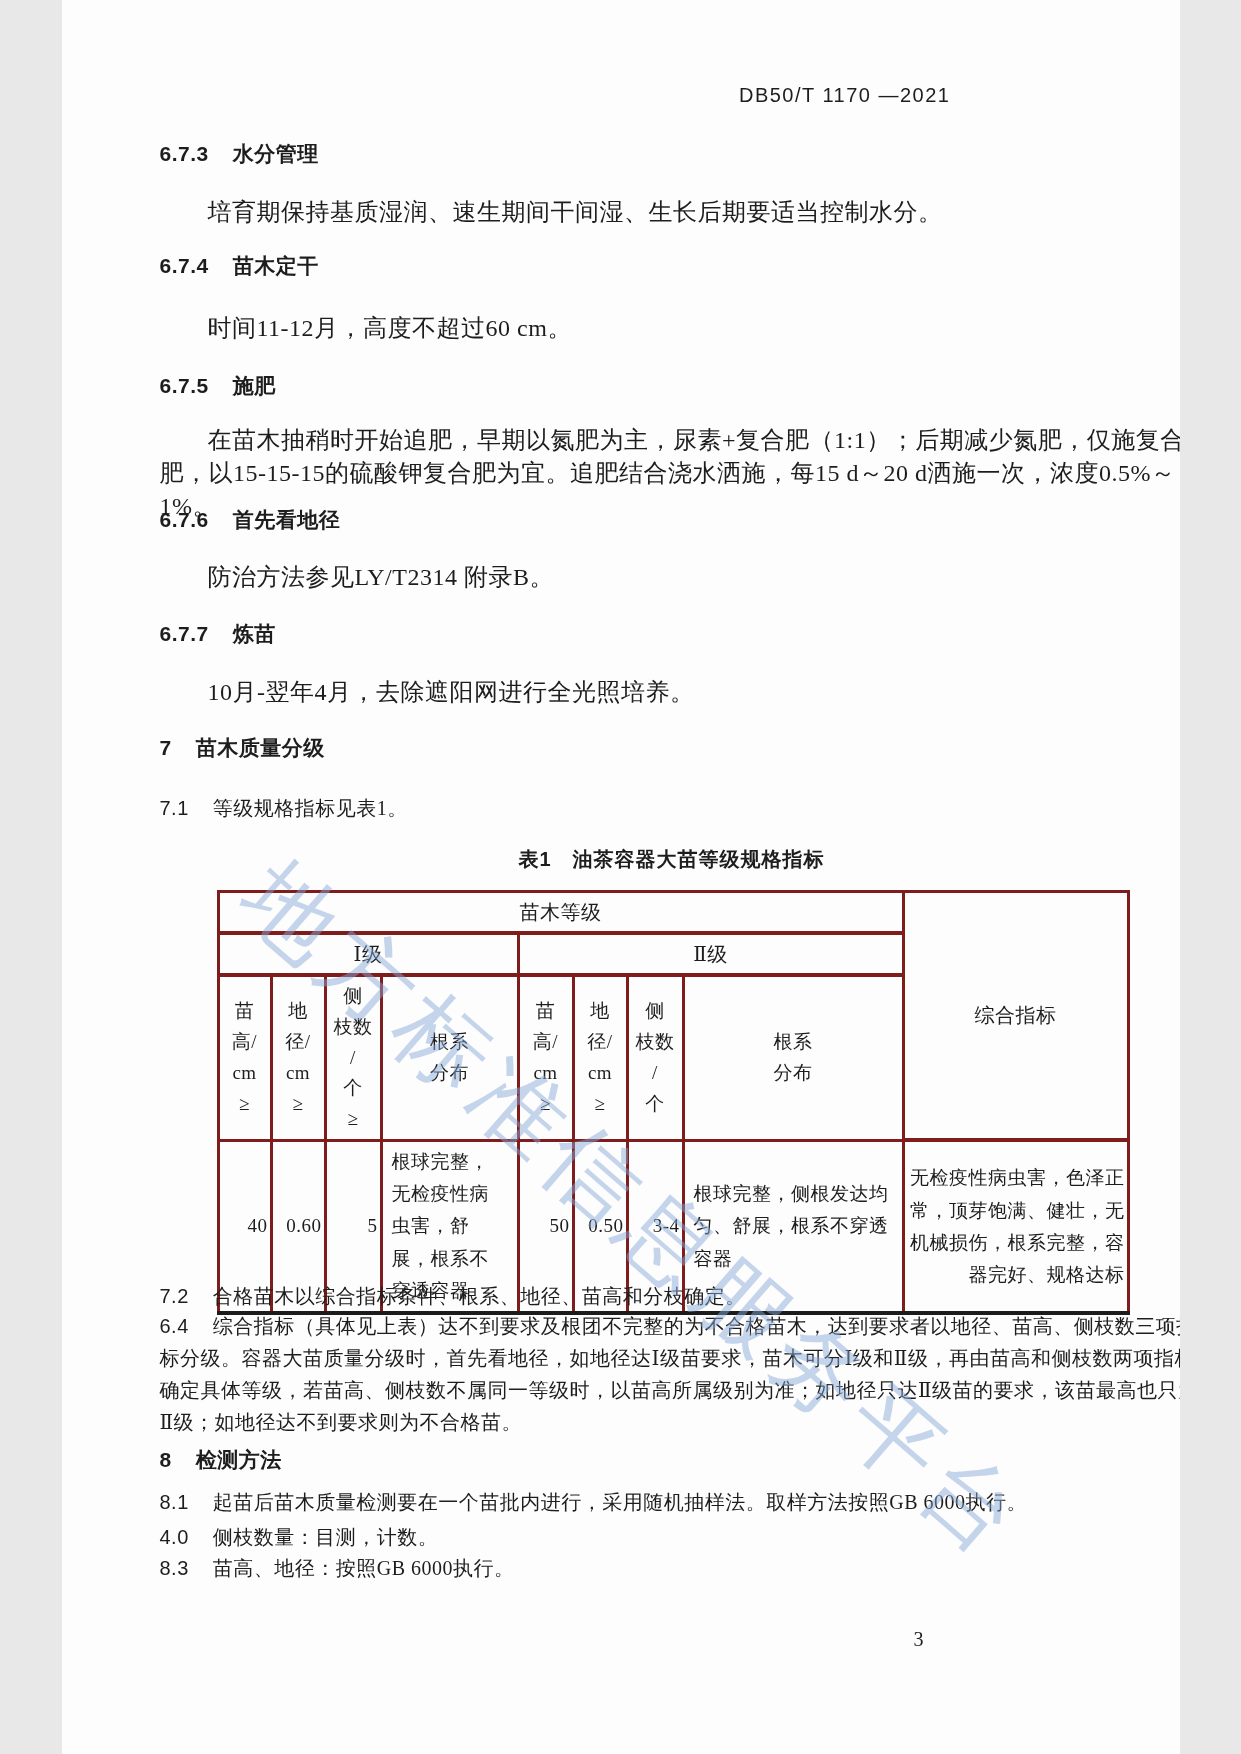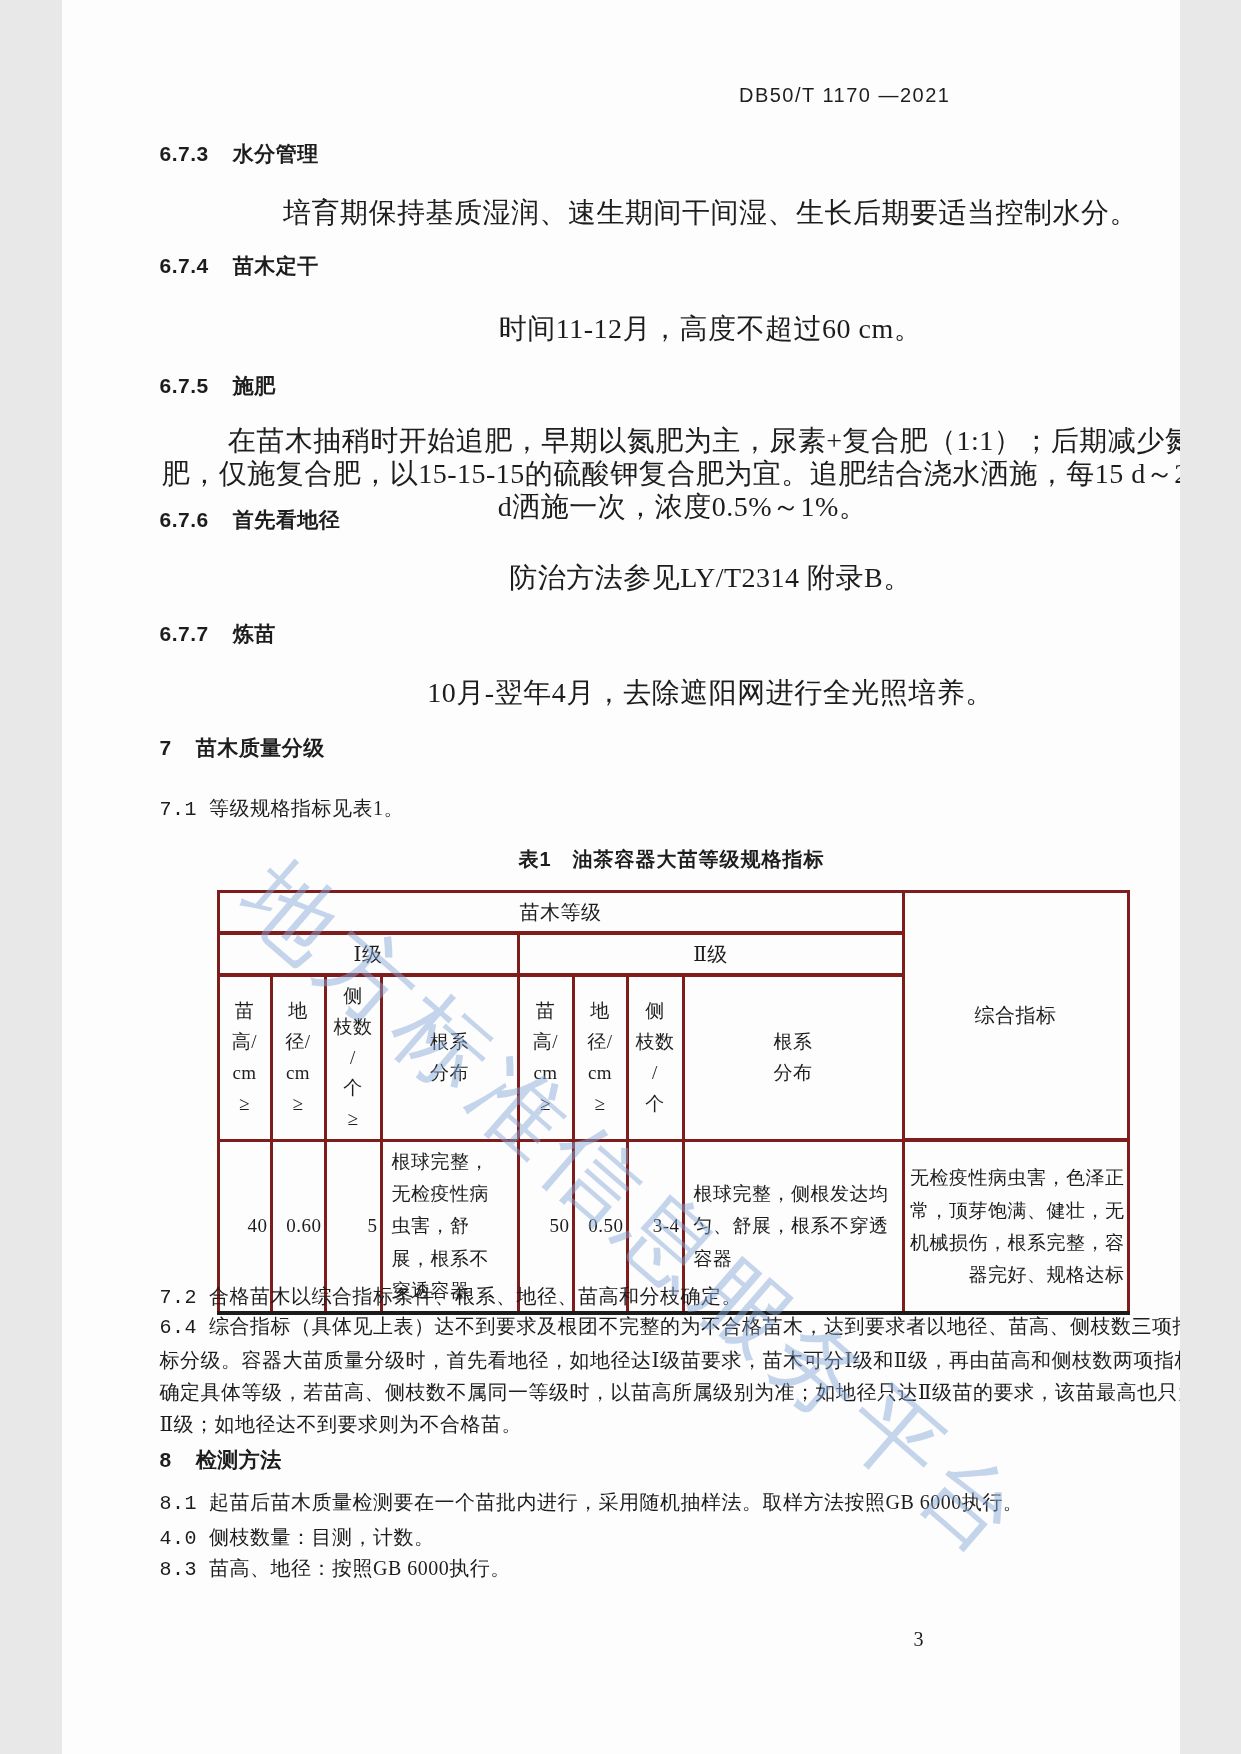--- a/index.html
+++ b/index.html
@@ -13,25 +13,25 @@
     font-family:"Liberation Sans","DejaVu Sans",sans-serif;
     font-size:20px; letter-spacing:1.5px;
   }
   .content { position:absolute; left:98px; top:0; width:1046px; }
   .block { position:absolute; left:0; width:100%; }
   .heading {
     font-family:"Liberation Sans","DejaVu Sans",sans-serif;
     font-weight:700; font-size:21px; letter-spacing:0.5px;
   }
   .heading .num { margin-right:24px; font-weight:700; }
-  .para { font-size:28px; line-height:33px; letter-spacing:0.5px; text-indent:2em;text-align:center; }
+  .para { font-size:24px; line-height:33px; letter-spacing:0.5px; text-indent:2em; }
   .clause { font-size:20px; line-height:32px; letter-spacing:0.5px; }
   .clause .cnum {
-    font-family:Liberation Mono, monospace;
-    margin-right:12px;
+    font-family:Liberation Sans, sans-serif;
+    margin-right:24px;
   }
   .tbl-caption {
     position:absolute; left:57px; width:910px; text-align:center;
     font-family:"Liberation Sans","DejaVu Sans",sans-serif;
     font-weight:700; font-size:20px; letter-spacing:1px;
   }
   table.t1 {
     position:absolute; left:57px; width:910px;
     border-collapse:collapse; table-layout:fixed;
     border:3px solid #1c1c1c; border-bottom-width:4px;

